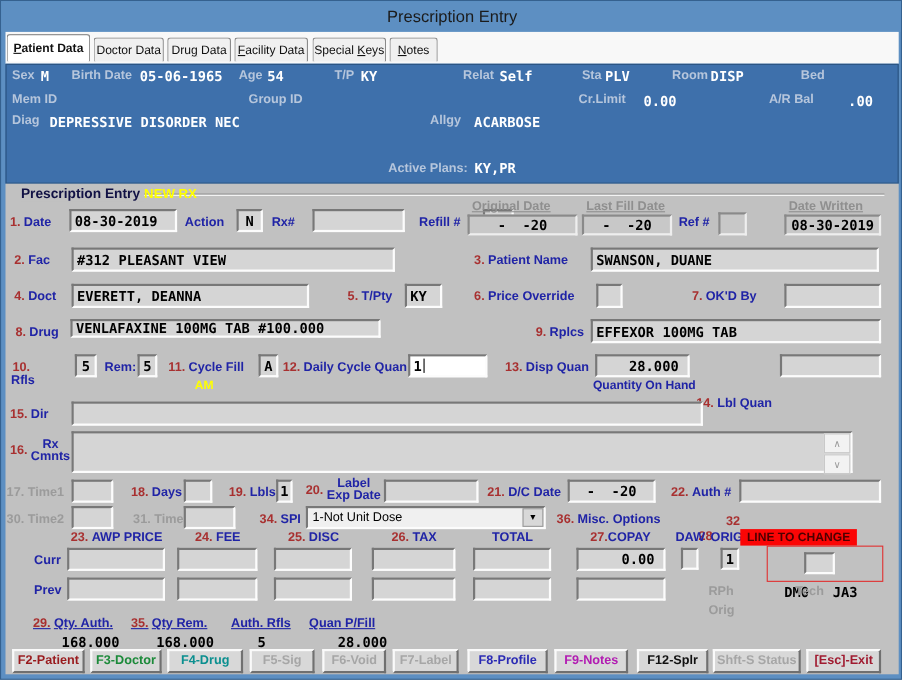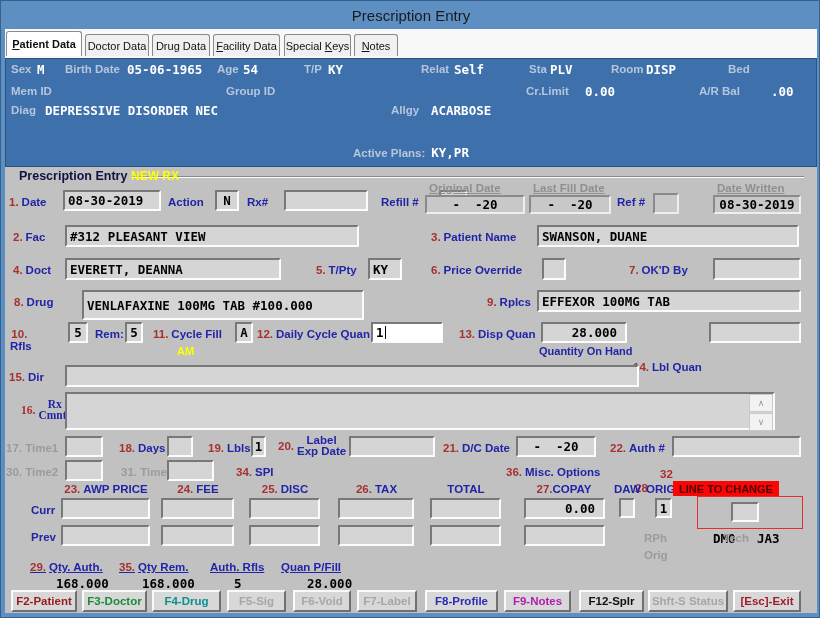--- a/index.html
+++ b/index.html
@@ -155,21 +155,21 @@
   <span class="abs nl pairnum" style="left:628px;top:263px;">
       <span class="nr">7.</span>
       <span>OK'D By</span>
     </span>
   <div class="abs fld" style="left:712px;top:257px;width:88px;height:22px;"></div>
 
   <span class="abs nl pairnum" style="left:13px;top:295px;">
       <span class="nr">8.</span>
       <span>Drug</span>
     </span>
-  <div class="abs fld" style="left:81px;top:289px;width:282px;height:30px;text-align:right;">VENLAFAXINE 100MG TAB #100.000</div>
+  <div class="abs fld" style="left:63px;top:289px;width:282px;height:17px;text-align:right;">VENLAFAXINE 100MG TAB #100.000</div>
   <span class="abs nl pairnum" style="left:486px;top:295px;">
       <span class="nr">9.</span>
       <span>Rplcs</span>
     </span>
   <div class="abs fld" style="left:536px;top:289px;width:264px;height:22px;">EFFEXOR 100MG TAB</div>
 
   <span class="abs nl pairnum" style="left:9px;top:327px;flex-direction:column;">
       <span class="nr">10.</span>
       <span>Rfls</span>
     </span>
@@ -198,21 +198,21 @@
       <span>Lbl Quan</span>
     </span>
   <div class="abs fld" style="left:708px;top:321px;width:92px;height:21px;"></div>
 
   <span class="abs nl pairnum" style="left:8px;top:370px;">
       <span class="nr">15.</span>
       <span>Dir</span>
     </span>
   <div class="abs fld" style="left:64px;top:364px;width:574px;height:22px;"></div>
 
-  <span class="abs nl pairnum" style="left:20px;top:398px;font-family:Liberation Serif, serif;">
+  <span class="abs nl pairnum" style="left:8px;top:398px;">
       <span class="nr">16.</span>
       <span class="stack">
         <span>Rx</span>
         <span>Cmnts</span>
       </span>
     </span>
   <div class="abs fld" style="left:64px;top:391px;width:710px;height:38px;align-items:flex-start;"></div>
   <div class="abs spin" style="left:748px;top:393px;">
     <div class="spinbtn">∧</div>
     <div class="spinbtn">∨</div>
@@ -250,20 +250,24 @@
   <div class="abs fld" style="left:671px;top:435px;width:129px;height:21px;"></div>
 
   <span class="abs gl" style="left:5px;top:465px;">30. Time2</span>
   <div class="abs fld" style="left:64px;top:459px;width:38px;height:21px;"></div>
   <span class="abs gl" style="left:120px;top:465px;">31. Time3</span>
   <div class="abs fld" style="left:166px;top:459px;width:47px;height:21px;"></div>
   <span class="abs nl pairnum" style="left:235px;top:465px;text-align:center;">
       <span class="nr">34.</span>
       <span>SPI</span>
     </span>
+  <div class="abs combo" style="left:277px;top:459px;width:218px;height:21px;">
+    <span>1-Not Unit Dose</span>
+    <span class="arrow">▼</span>
+  </div>
   <span class="abs nl pairnum" style="left:505px;top:465px;">
       <span class="nr">36.</span>
       <span>Misc. Options</span>
     </span>
   <span class="abs nl nr" style="left:620px;top:467px;margin:14px;">28</span>
   <span class="abs nl nr" style="left:659px;top:467px;margin:0;">32</span>
 
   <div class="abs hdr" style="left:60px;top:482px;width:90px;">
       <span class="nr">23.</span>
       <span>AWP PRICE</span>

